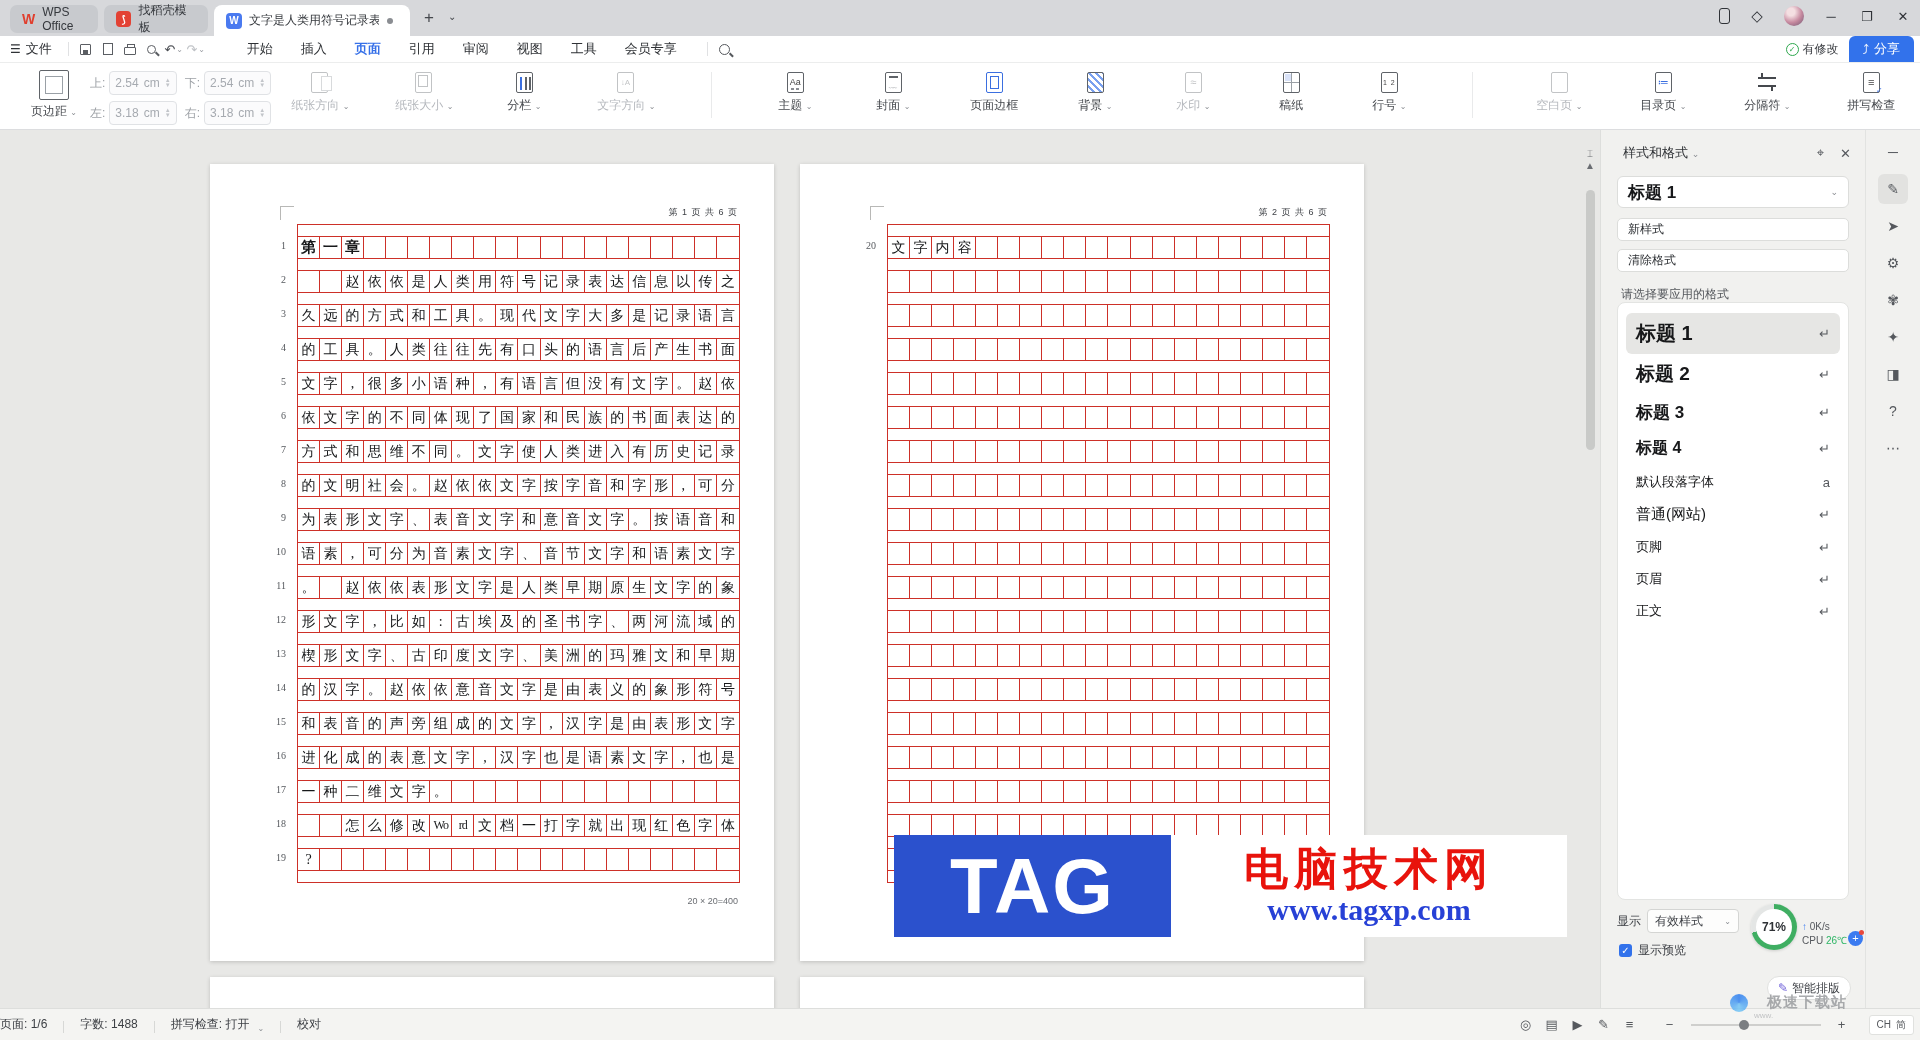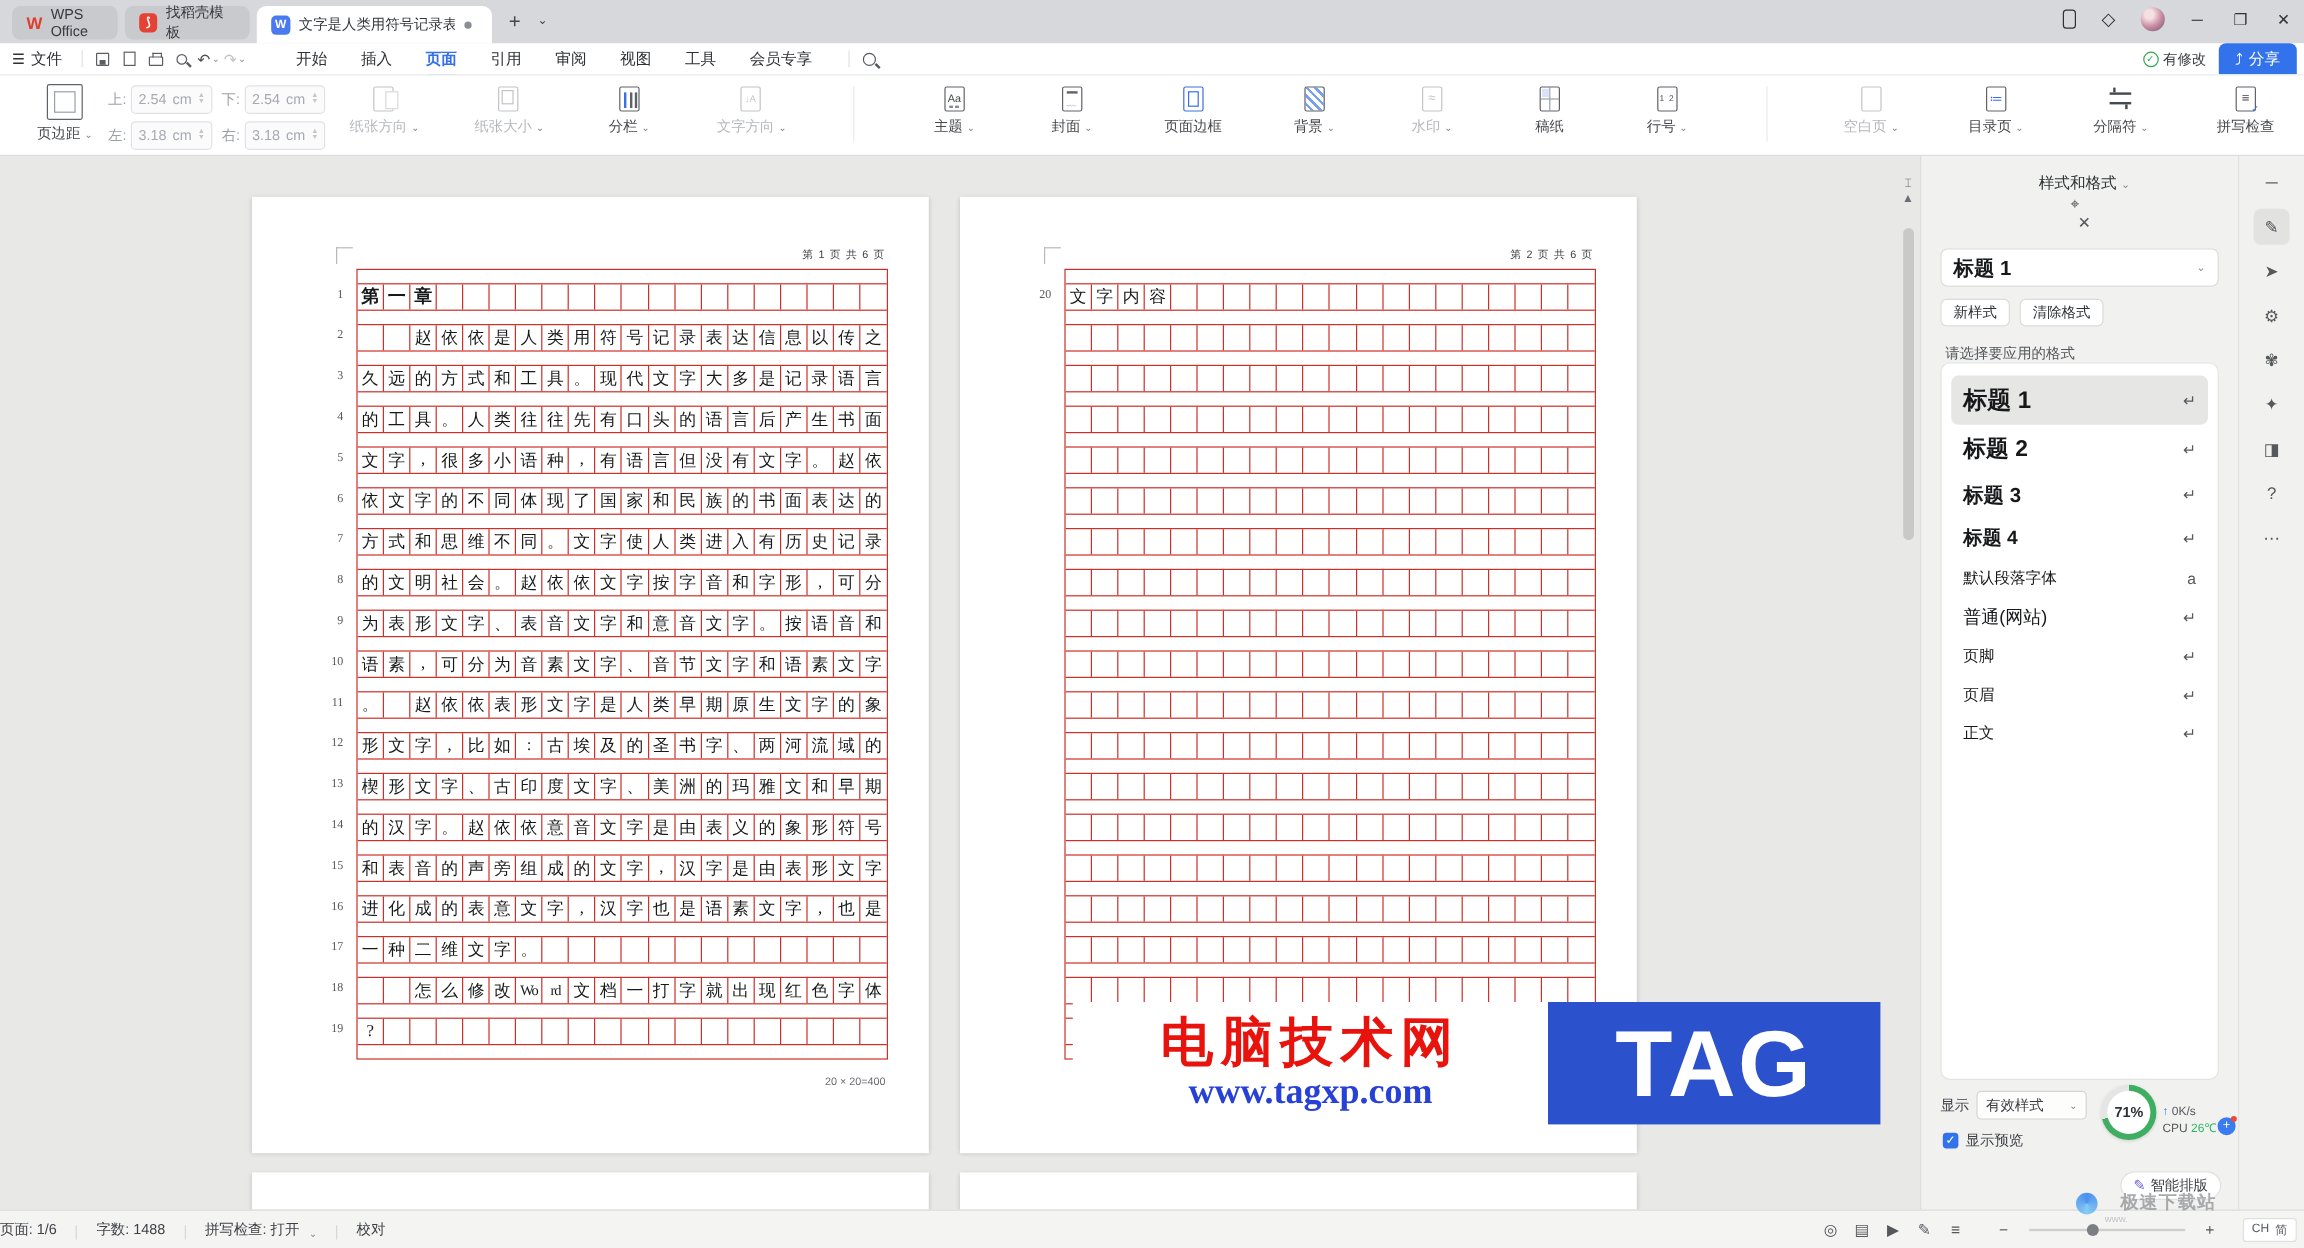--- a/index.html
+++ b/index.html
@@ -141,31 +141,31 @@
   
   #wm-main { position:absolute; left:894px; top:705px; width:673px; height:102px; display:flex; z-index:30; }
   #wm-left { width:396px; background:#ffffff; display:flex; flex-direction:column; align-items:center; justify-content:center; }
   #wm-title { font-size:44px; font-weight:bold; color:#e8130c; letter-spacing:6px; line-height:48px; }
   #wm-url { font-size:30px; font-weight:bold; color:#2741d6; font-family:"Liberation Serif", serif; }
   #wm-tag { flex:1; background:#2b51cd; color:#ffffff; font-size:78px; font-weight:bold;
             display:flex; align-items:center; justify-content:center; letter-spacing:2px; }
 
   
   #panel { position:absolute; left:1600px; top:130px; width:265px; height:878px; background:#f1f1ef; border-left:1px solid #dddedc; }
-  #panel-head { display:flex; align-items:center; padding:14px 14px 0 22px;flex-direction:column; }
+  #panel-head { display:flex; align-items:center; padding:14px 14px 0 22px; }
   #panel-title { font-size:13px; color:#2e3135; }
   #panel-title .c { font-size:9px; color:#8a8d92; }
   #panel-head .sp { flex:1; }
   .pin-ic { font-size:13px; color:#55585d; margin-right:16px; }
   .x-ic { font-size:13px; color:#55585d; }
   #style-dd { margin:14px 16px 0; height:32px; background:#fff; border:1px solid #dcdddb; border-radius:6px;
               display:flex; align-items:center; padding:0 10px; }
   #style-dd .v { font-size:17px; font-weight:bold; color:#17181a; flex:1; }
   #style-dd .c { font-size:9px; color:#8a8d92; }
-  #panel-btns { display:flex; gap:8px; margin:10px 16px 0; }
+  #panel-btns { display:flex; gap:8px; margin:10px 16px 0;flex-direction:column; }
   .pbtn { height:23px; background:#fff; border:1px solid #dcdddb; border-radius:5px; font-size:12px;
           color:#2e3135; display:flex; align-items:center; padding:0 10px; }
   #panel-hint { margin:14px 16px 0 20px; font-size:12px; color:#55585d; }
   #style-list { position:absolute; left:16px; right:16px; top:172px; bottom:108px; background:#fff;
                 border:1px solid #e3e4e2; border-radius:8px; padding:10px 8px; overflow:hidden; }
   .sitem { display:flex; align-items:center; padding:7px 10px; border-radius:6px; color:#17181a; }
   .sitem.sel { background:#e6e6e4; }
   .sitem .nm { flex:1; white-space:nowrap; }
   .sitem .mk { font-size:13px; color:#55585d; }
   #panel-bottom { position:absolute; left:0; right:0; bottom:38px; height:64px; }
@@ -1371,25 +1371,25 @@
           <div class="cell"></div>
         </div>
         <div class="gaprow"></div>
       </div>
   <div class="lnum" style="top: 76px;">20</div>
     </div>
   <div class="sliver" style="left:210px;"></div>
   <div class="sliver" style="left:800px;"></div>
 
   <div id="wm-main">
+    <div id="wm-tag">TAG</div>
     <div id="wm-left">
       <div id="wm-title">电脑技术网</div>
       <div id="wm-url">www.tagxp.com</div>
     </div>
-    <div id="wm-tag">TAG</div>
   </div>
 
   <div id="strip-top">
     <div>⌶</div>
     <div>▲</div>
   </div>
   <div id="doc-scroll"></div>
 </div>
 
 <div id="panel">

